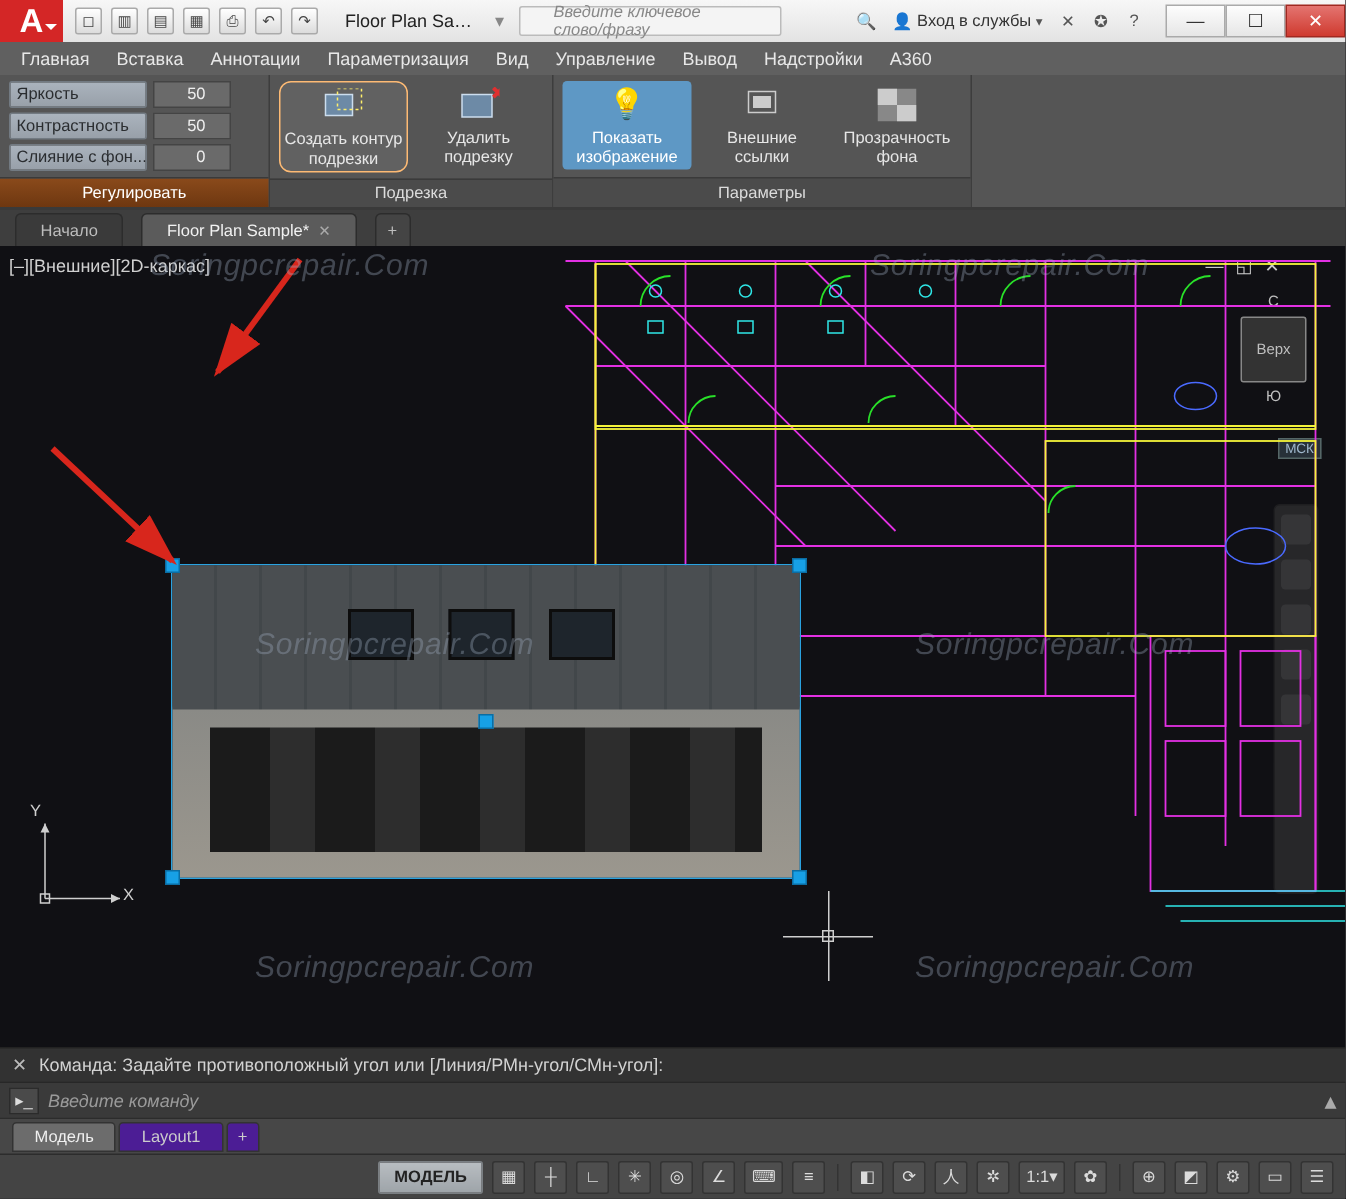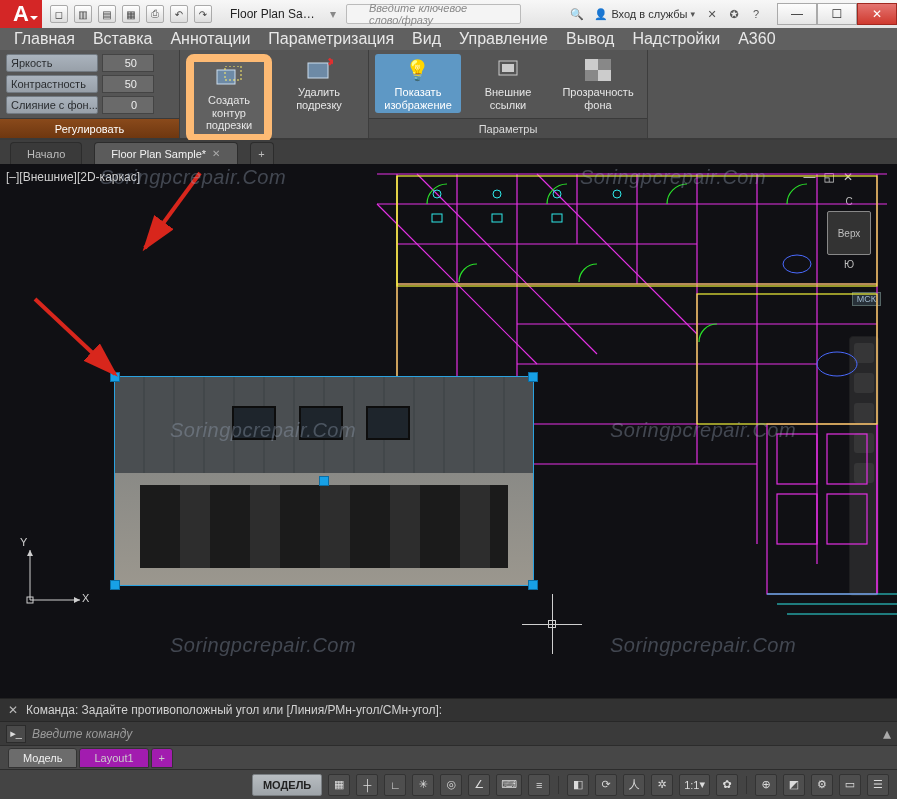--- a/index.html
+++ b/index.html
@@ -17,39 +17,39 @@
 .search-box { flex:none; width:175px; height:20px; background:#f4f4f4; border:1px solid #bbb; border-radius:2px; font-size:11px; color:#888; padding:0 22px; display:flex; align-items:center; font-style:italic; margin-right:6px;}
 .title-right { margin-left:auto; display:flex; align-items:center; gap:4px; padding-right:0; }
 .title-right .title-ico{width:18px;height:18px;display:flex;align-items:center;justify-content:center;font-size:11px;color:#555;}
 .signin-btn{display:flex;align-items:center;gap:3px;font-size:11px;color:#333;padding:0 4px;}
 .signin-btn::after{content:"▾";font-size:9px;color:#555;}
 .winbtns { display:flex; margin-left:8px; }
 .winbtns div{width:40px;height:22px;display:flex;align-items:center;justify-content:center;border:1px solid #aaa;background:linear-gradient(#fdfdfd,#e6e6e6);font-size:12px;}
 .winbtns .close{background:linear-gradient(#e47470,#cf3a2f);color:#fff;border-color:#a02820;}
 
 
-.menubar{height:22px;background:#606060;display:flex;align-items:center;padding:0 6px;font-size:16px;color:#e8e8e8;gap:2px;}
+.menubar{height:22px;background:#606060;display:flex;align-items:center;padding:0 6px;font-size:12px;color:#e8e8e8;gap:2px;}
 .menubar .menu-item{padding:2px 8px;border-radius:2px;cursor:default;}
 
 
 .ribbon{height:90px;background:#555;display:flex;align-items:stretch;border-bottom:2px solid #3a3a3a;}
 .ribbon-panel{display:flex;flex-direction:column;border-right:1px solid #3d3d3d;}
 .panel-body{flex:1;display:flex;align-items:flex-start;padding:4px 6px;gap:4px;}
 .panel-title{height:20px;background:#4b4b4b;color:#dcdcdc;font-size:11px;display:flex;align-items:center;justify-content:center;border-top:1px solid #3a3a3a;}
 .panel-orange .panel-title{background:linear-gradient(#8a4a1b,#6e3710);color:#fff;}
 
 .adj-rows{display:flex;flex-direction:column;gap:3px;}
 .adj-row{display:flex;align-items:center;gap:4px;}
 .adj-label{width:92px;height:18px;background:linear-gradient(#aab3bd,#98a0a9);border:1px solid #727a82;color:#2a2d30;font-size:11px;display:flex;align-items:center;padding:0 4px;border-radius:2px;overflow:hidden;white-space:nowrap;}
 .adj-val{width:52px;height:18px;background:#6a6a6a;border:1px solid #444;color:#eee;font-size:11px;text-align:right;padding:0 16px;display:flex;align-items:center;justify-content:flex-end;}
 
 .big-btn{width:86px;display:flex;flex-direction:column;align-items:center;justify-content:flex-start;padding:2px 2px;font-size:11px;color:#e6e6e6;text-align:center;line-height:1.15;border-radius:3px;gap:2px;}
 .big-btn .ico{width:30px;height:28px;display:flex;align-items:center;justify-content:center;font-size:20px;}
 .big-btn.hl{background:#5e98c5;color:#fff;}
-.big-btn.boxed{border:8px solid #fdba74;border-radius:8px;background:#616161;}
+.big-btn.boxed{border:1px solid #fdba74;border-radius:8px;background:#616161;}
 
 
 .doctabs{height:24px;background:#3e3e3e;display:flex;align-items:flex-end;padding:0 10px;gap:12px;font-size:11px;color:#ccc;}
 .dtab{height:22px;padding:0 16px;display:flex;align-items:center;gap:6px;background:#4c4c4c;border:1px solid #2c2c2c;border-bottom:none;border-radius:4px 4px 0 0;color:#bdbdbd;}
 .dtab.inactive{background:#3a3a3a;}
 .dtab.active{background:#5b5b5b;color:#f2f2f2;}
 .dtab .x{font-size:10px;color:#aaa;}
 .dtab.plus{width:24px;padding:0;justify-content:center;background:#444;}
 
 
@@ -102,21 +102,21 @@
 
 .cmdarea{background:#323232;border-top:1px solid #222;}
 .cmd-hist{display:flex;align-items:center;gap:6px;height:22px;padding:0 6px;color:#d2d2d2;font-size:12px;}
 .cmd-hist .x{color:#bbb;width:14px;text-align:center;}
 .cmd-input-row{display:flex;align-items:center;height:24px;padding:0 6px;gap:6px;background:#3a3a3a;border-top:1px solid #272727;}
 .cmd-input-row .prompt{width:20px;height:18px;background:#4a4a4a;border:1px solid #2b2b2b;color:#ddd;font-size:11px;display:flex;align-items:center;justify-content:center;}
 .cmd-input-row .cmd-text{flex:1;color:#9a9a9a;font-style:italic;font-size:12px;}
 
 
 .layouttabs{height:24px;background:#474747;display:flex;align-items:center;padding:0 8px;gap:0;font-size:11px;color:#ccc;border-top:1px solid #2c2c2c;}
-.ltab{height:20px;padding:0 14px;display:flex;align-items:center;background:#a21caf;border:1px solid #333;border-radius:3px 3px 0 0;margin-right:2px;}
+.ltab{height:20px;padding:0 14px;display:flex;align-items:center;background:#4c1d95;border:1px solid #333;border-radius:3px 3px 0 0;margin-right:2px;}
 .ltab.active{background:#6c6c6c;color:#f0f0f0;}
 .ltab.plus{width:22px;padding:0;justify-content:center;}
 
 
 .statusbar{height:30px;background:#444;display:flex;align-items:center;justify-content:flex-end;padding:0 8px;gap:6px;color:#dcdcdc;font-size:11px;border-top:1px solid #2c2c2c;}
 .statusbar .stat-btn{height:22px;min-width:22px;padding:0 4px;display:flex;align-items:center;justify-content:center;background:#4e4e4e;border:1px solid #333;border-radius:2px;}
 .statusbar .model-btn{background:linear-gradient(#b8bdc1,#9ea4a9);color:#222;padding:0 10px;font-weight:bold;border-color:#7a7f83;}
 .statusbar .sep{width:1px;height:18px;background:#333;margin:0 2px;}
 </style>
 </head>

